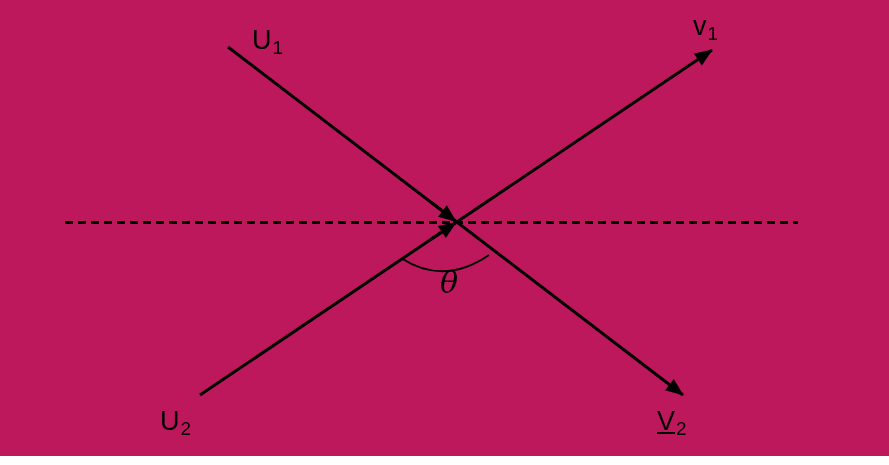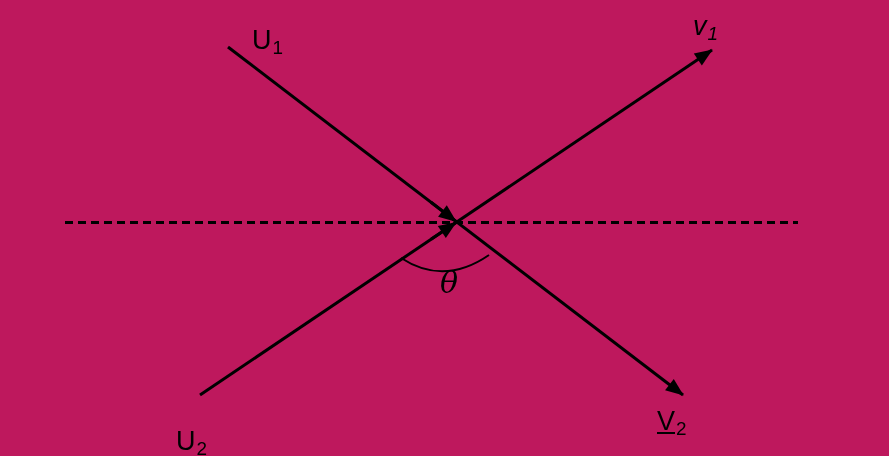--- a/index.html
+++ b/index.html
@@ -29,22 +29,22 @@
     user-select: none;
   }
   .vec-label sub {
     font-size: 0.7em;
     vertical-align: baseline;
     position: relative;
     top: 0.24em;
     margin-left: 1px;
   }
   .label-u1 { left: 252px; top: 27px; }
-  .label-v1 { left: 693px; top: 13px; font-style: italic; }
-  .label-u2 { left: 176px; top: 408px; margin-top: 20px; }
+  .label-v1 { left: 693px; top: 13px; }
+  .label-u2 { left: 160px; top: 408px; }
   .label-v2 { left: 657px; top: 408px; text-decoration: underline; }
   .label-theta {
     position: absolute;
     left: 440px;
     top: 268px;
     font-family: "DejaVu Serif", serif;
     font-style: italic;
     font-size: 30px;
     color: #000000;
     line-height: 1;

